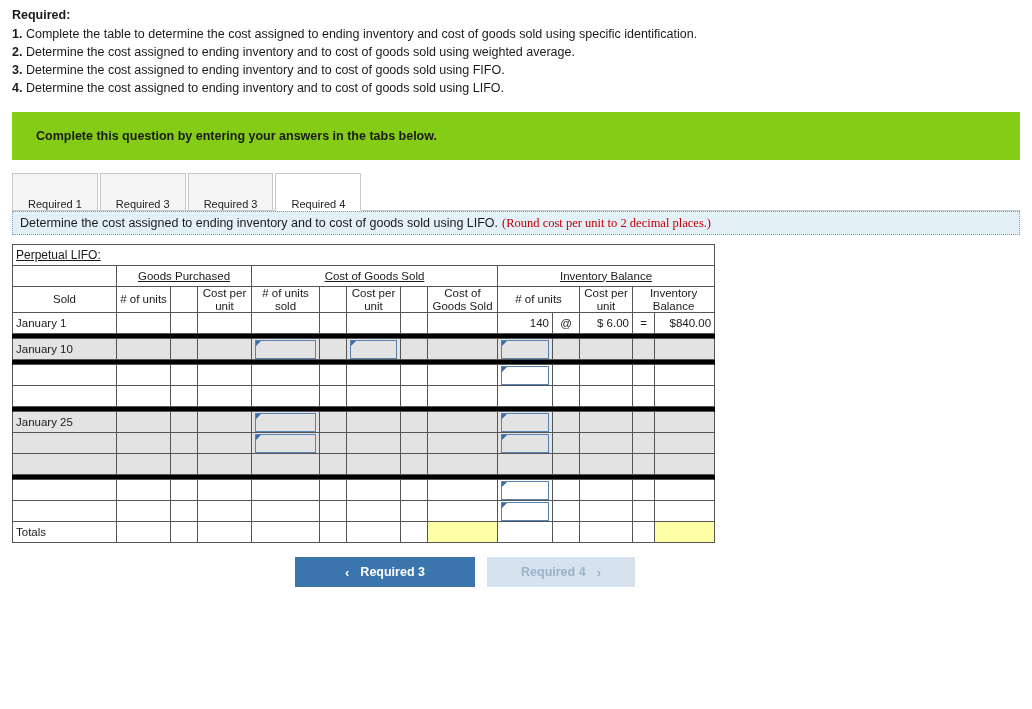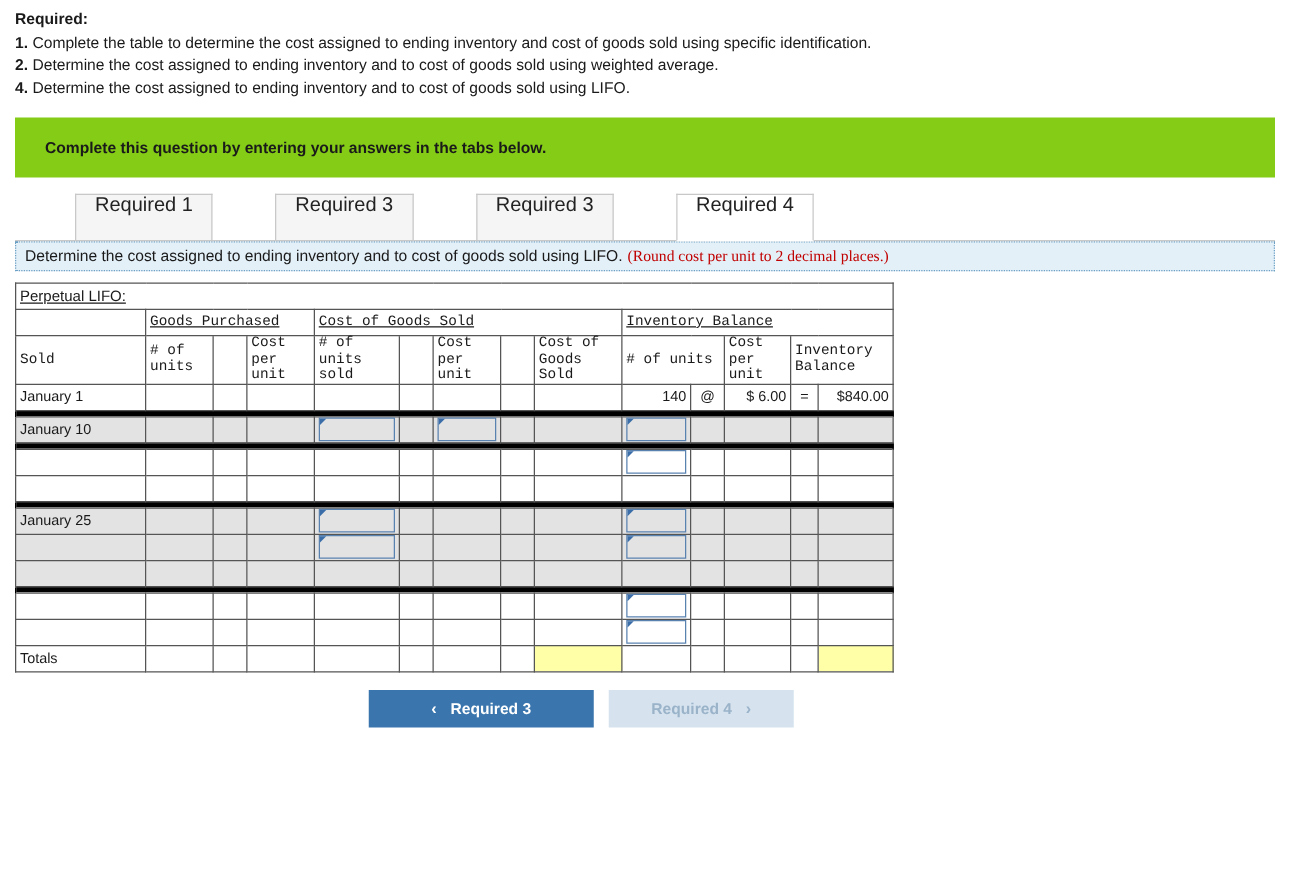--- a/index.html
+++ b/index.html
@@ -37,30 +37,29 @@
     margin: 13px 12px 0 12px;
     height: 38px;
     display: flex; align-items: flex-end;
     border-bottom: 1px solid #c8c8c8;
     position: relative;
   }
   .tab {
     height: 37px;
     min-width: 85px;
     padding: 0 15px;
-    display: flex; align-items: flex-start; justify-content: center;
-    font-size: 16px;
+    display: flex; align-items: flex-end; justify-content: center;
+    font-size: 11px;
     background: #f5f5f5;
     border: 1px solid #c8c8c8;
     border-bottom: none;
     margin-right: 2px;
     color: #222;
     position: relative;
     cursor: pointer;
-    margin-left: 48px;
   }
   .tab.active {
     background: #ffffff;
     z-index: 2;
     margin-bottom: -1px;
     height: 38px;
     border-bottom: 1px solid #ffffff;
   }
 
   
@@ -100,25 +99,24 @@
     font-size: 12px;
     font-weight: normal;
     text-align: left;
     padding-left: 4px;
   }
   td.title-cell span { text-decoration: underline; }
 
   
   td.hdr-grp, td.hdr-sub, td.hdr-date {
     background: #6fa8dc;
-    text-align: left;
+    text-align: center;
     font-size: 11.5px;
     line-height: 12.5px;
     border: 1px solid #555;
-    font-family: Liberation Mono, monospace;
   }
   td.hdr-grp { height: 16px; font-size: 11.5px; }
   td.hdr-grp span { text-decoration: underline; }
   td.hdr-sub { height: 27px; }
   td.hdr-date { height: 43px; }
   td.cogs-grp { background: #b0bfd9; }
   td.cogs-sub { background: #b0bfd9; }
 
   
   tr.shaded td { background: #e3e3e3; }
@@ -189,20 +187,24 @@
 
 <div id="required-block">
   <div class="req-title">Required:</div>
   <div class="req-line">
     <b>1.</b>
     <span>Complete the table to determine the cost assigned to ending inventory and cost of goods sold using specific identification.</span>
   </div>
   <div class="req-line">
     <b>2.</b>
     <span>Determine the cost assigned to ending inventory and to cost of goods sold using weighted average.</span>
+  </div>
+  <div class="req-line">
+    <b>3.</b>
+    <span>Determine the cost assigned to ending inventory and to cost of goods sold using FIFO.</span>
   </div>
   <div class="req-line">
     <b>4.</b>
     <span>Determine the cost assigned to ending inventory and to cost of goods sold using LIFO.</span>
   </div>
 </div>
 
 <div id="complete-banner">
   <span>Complete this question by entering your answers in the tabs below.</span>
 </div>

